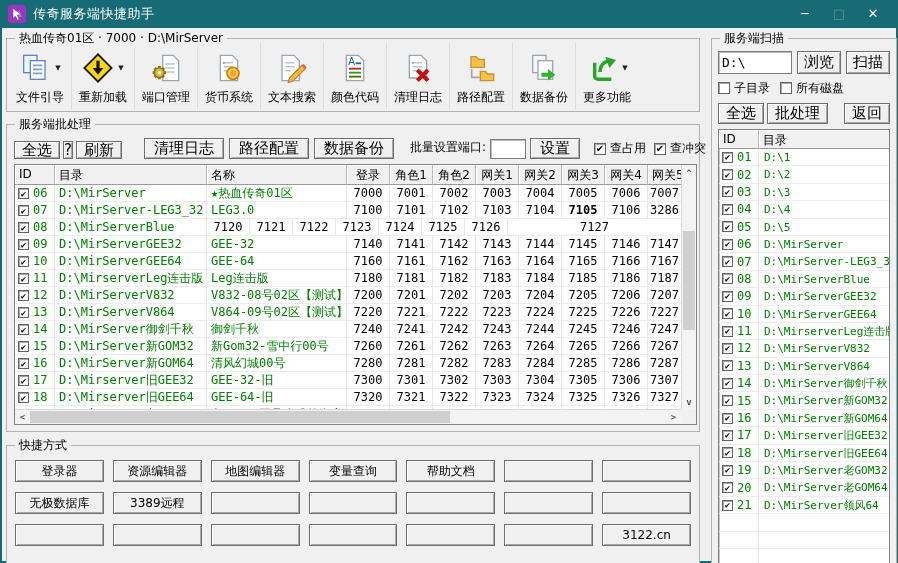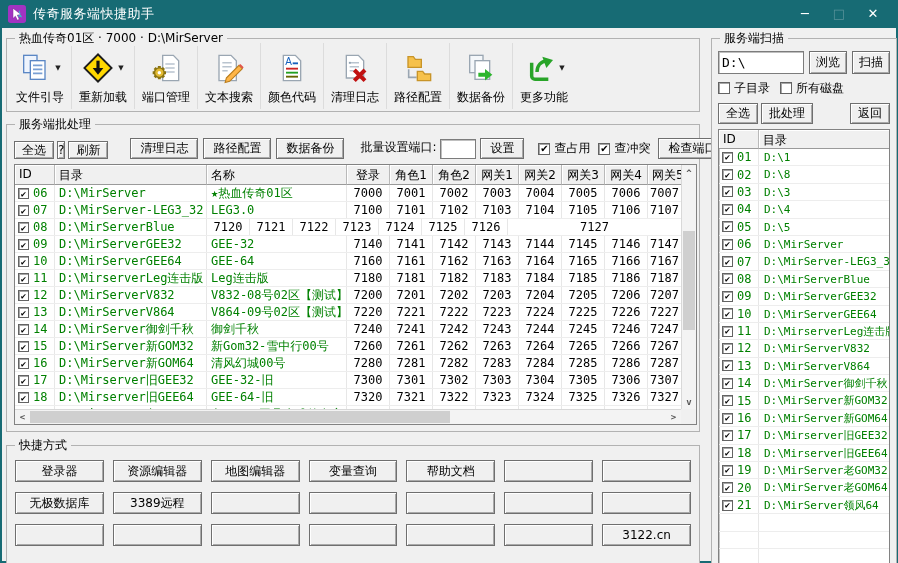--- a/index.html
+++ b/index.html
@@ -25,21 +25,21 @@
   .glabel{position:absolute;top:-8px;left:8px;background:var(--face);padding:0 4px;font-size:12px;line-height:15px;white-space:nowrap;}
   
   .toolbar{height:74px;margin-top:2px;display:flex;align-items:stretch;padding:4px 14px 2px 2px;}
   .tb{display:flex;flex-direction:column;align-items:center;justify-content:flex-end;padding:2px 7px 3px 7px;cursor:default;}
   .tb + .tb{border-left:1px solid #dcdcdc;}
   .tb-main{display:flex;align-items:center;gap:4px;height:38px;}
   .tb svg{width:32px;height:32px;}
   .tb-label{font-size:12px;white-space:nowrap;margin-top:2px;}
   .dd{font-size:7px;color:#222;}
   
-  .btn{background:var(--face);border:1px solid var(--btn-dark);box-shadow:inset 1px 1px 0 #ffffff, inset -1px -1px 0 var(--btn-mid);font-size:12px;white-space:nowrap;text-align:center;cursor:default;display:inline-flex;align-items:center;justify-content:center;font-family:inherit;color:#000;}
+  .btn{background:var(--face);border:1px solid var(--btn-dark);box-shadow:inset 1px 1px 0 #ffffff, inset -1px -1px 0 var(--btn-mid);font-size:15px;white-space:nowrap;text-align:center;cursor:default;display:inline-flex;align-items:center;justify-content:center;font-family:inherit;color:#000;}
   .sunken{background:#fff;border:1px solid #7c7c7c;box-shadow:inset 1px 1px 0 #bfbfbf;}
   .cb{width:12px;height:12px;background:#fff;border:1px solid #636363;box-shadow:inset 1px 1px 0 #a6a6a6;display:inline-flex;align-items:center;justify-content:center;font-size:10px;line-height:10px;color:#000;flex:0 0 auto;}
   .cbl{margin:0 0 0 4px;white-space:nowrap;}
   
   .batch{margin-top:12px;height:308px;padding:10px 2px 6px 7px;display:flex;flex-direction:column;}
   .batch-controls{display:flex;align-items:flex-end;height:24px;margin-bottom:5px;flex:0 0 auto;}
   .btn.sm{height:18px;padding:0 7px;}
   .btn.md{height:21px;padding:0 9px;}
   .port-input{width:36px;height:20px;margin:0 4px;font-family:"DejaVu Sans Mono",monospace;font-size:12px;padding:0 2px;outline:none;}
   .lbl{white-space:nowrap;}
@@ -146,20 +146,32 @@
               <g stroke="#8a7310" stroke-width="2.2">
                 <path d="M7 10.5v10 M2 15.5h10 M3.5 12l7 7 M10.5 12l-7 7"></path>
               </g>
               <circle cx="7" cy="15.5" r="3.6" fill="#e3bb33" stroke="#8a7310"></circle>
               <circle cx="7" cy="15.5" r="1.3" fill="#fff"></circle>
             </svg>
           </div>
           <span class="tb-label">端口管理</span>
         </div>
 
+        <div class="tb">
+          <div class="tb-main">
+            <svg viewBox="0 0 24 24">
+              <path d="M5.5 2.5h9l4 4v15h-13z" fill="#fff" stroke="#9aa6b2"></path>
+              <path d="M8 8h7 M8 11h7 M8 14h4" stroke="#b9c4cf" stroke-width="1.1"></path>
+              <rect x="7.4" y="7.4" width="1.4" height="1.4" fill="#8fa0b0"></rect>
+              <circle cx="15" cy="16" r="4.6" fill="#f5a81c" stroke="#c07c00"></circle>
+              <circle cx="15" cy="16" r="3" fill="none" stroke="#ffd687" stroke-width="0.9"></circle>
+            </svg>
+          </div>
+          <span class="tb-label">货币系统</span>
+        </div>
 
         <div class="tb">
           <div class="tb-main">
             <svg viewBox="0 0 24 24">
               <path d="M4.5 2.5h9l4 4v15h-13z" fill="#fff" stroke="#9aa6b2"></path>
               <path d="M7 8h7 M7 11h7 M7 14h4" stroke="#b9c4cf" stroke-width="1.1"></path>
               <path d="M10 19.5l9.5-9.5 2.5 2.5-9.5 9.5-3.4.9z" fill="#ffb648" stroke="#b97d1e" stroke-width="0.8"></path>
               <path d="M19.5 10l2.5 2.5 1-1-2.5-2.5z" fill="#e2554a"></path>
             </svg>
           </div>
@@ -287,23 +299,23 @@
                   <span class="cb" style="width: 11px; height: 11px; font-size: 9px;">✔</span>
                   <span class="green" style="font-size: 12px;">07</span>
                 </div>
                 <div class="td green" style="width: 152px;">D:\MirServer-LEG3_32</div>
                 <div class="td green" style="width: 140px;">LEG3.0</div>
                 <div class="td c" style="width: 43px;">7100</div>
                 <div class="td c" style="width: 43px;">7101</div>
                 <div class="td c" style="width: 43px;">7102</div>
                 <div class="td c" style="width: 43px;">7103</div>
                 <div class="td c" style="width: 43px;">7104</div>
-                <div class="td c" style="width: 43px;">7105</div>
+                <div class="td c" style="width: 43px; font-weight: bold;">7105</div>
                 <div class="td c" style="width: 43px;">7106</div>
-                <div class="td c last">7107</div>
+                <div class="td c last">3286</div>
               </div>
               <div class="tr">
                 <div class="td idcell" style="width: 40px;">
                   <span class="cb" style="width: 11px; height: 11px; font-size: 9px;">✔</span>
                   <span class="green" style="font-size: 12px;">08</span>
                 </div>
                 <div class="td green" style="width: 152px;">D:\MirServerBlue</div>
                 <div class="td c" style="width: 43px;">7120</div>
                 <div class="td c" style="width: 43px;">7121</div>
                 <div class="td c" style="width: 43px;">7122</div>
@@ -575,21 +587,21 @@
                   <span class="cb" style="width: 11px; height: 11px; font-size: 9px;">✔</span>
                   <span class="green">01</span>
                 </div>
                 <div class="sldir green">D:\1</div>
               </div>
               <div class="slr">
                 <div class="slid">
                   <span class="cb" style="width: 11px; height: 11px; font-size: 9px;">✔</span>
                   <span class="green">02</span>
                 </div>
-                <div class="sldir green">D:\8</div>
+                <div class="sldir green">D:\2</div>
               </div>
               <div class="slr">
                 <div class="slid">
                   <span class="cb" style="width: 11px; height: 11px; font-size: 9px;">✔</span>
                   <span class="green">03</span>
                 </div>
                 <div class="sldir green">D:\3</div>
               </div>
               <div class="slr">
                 <div class="slid">

